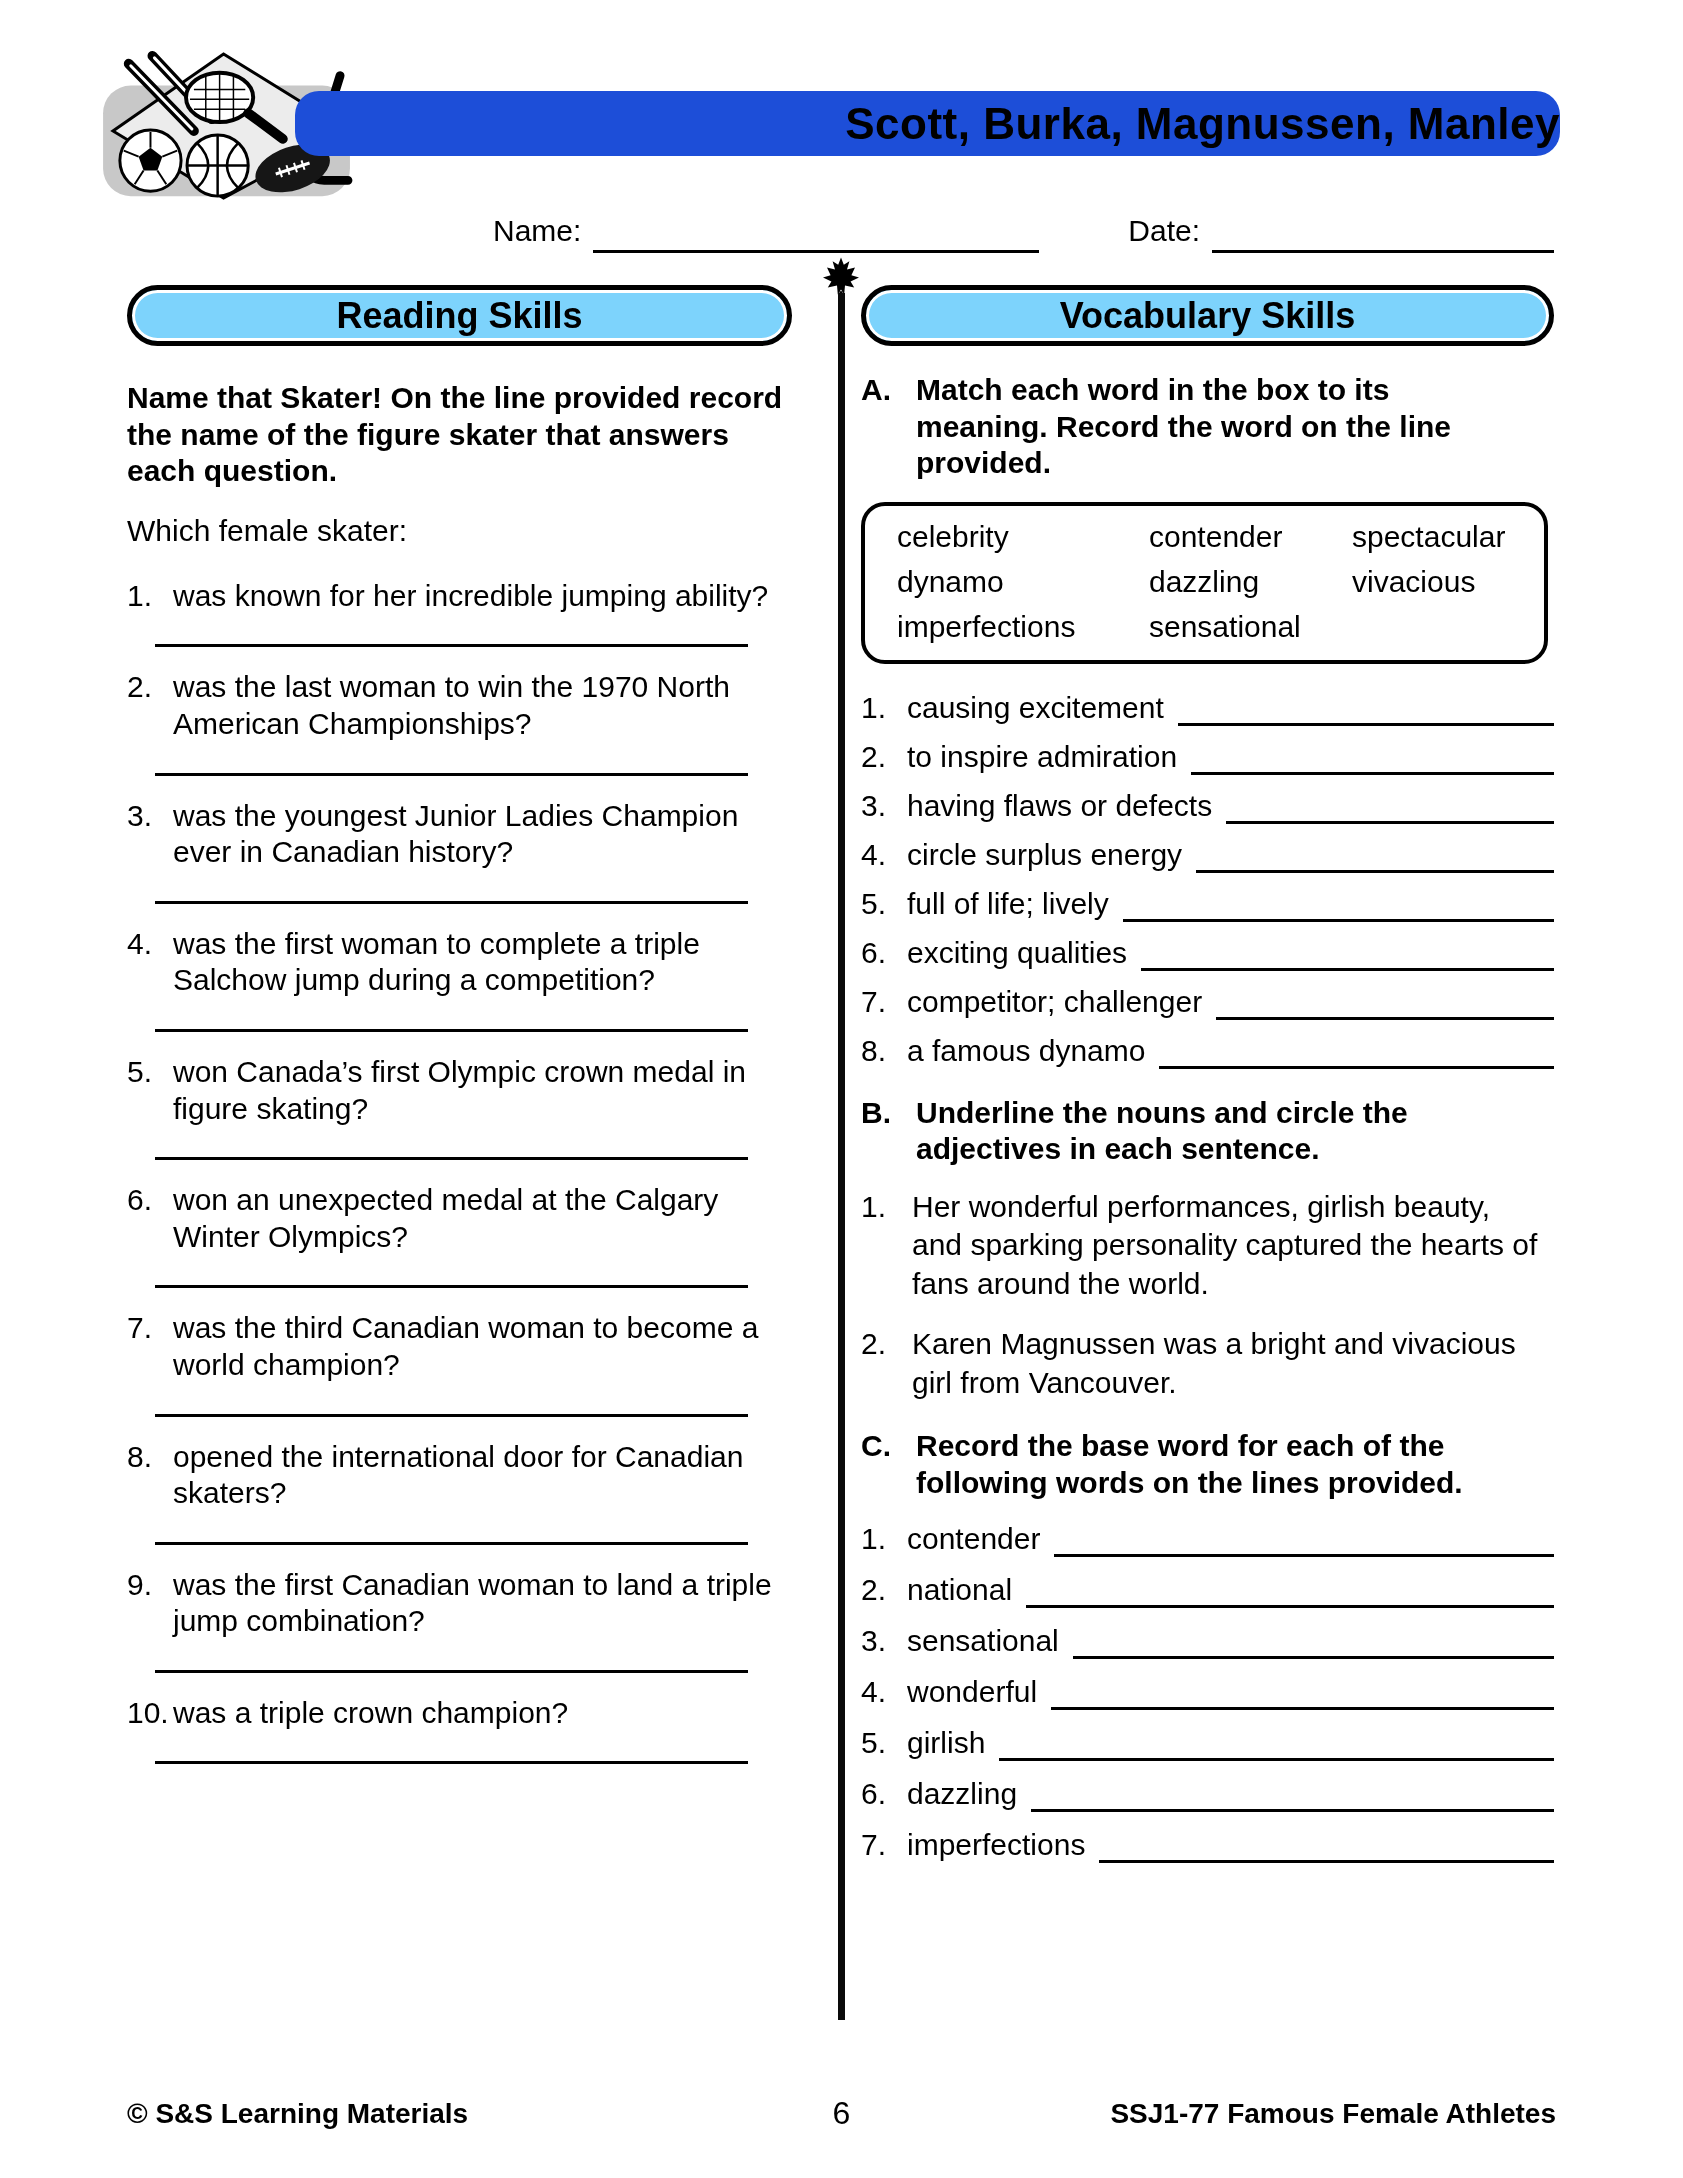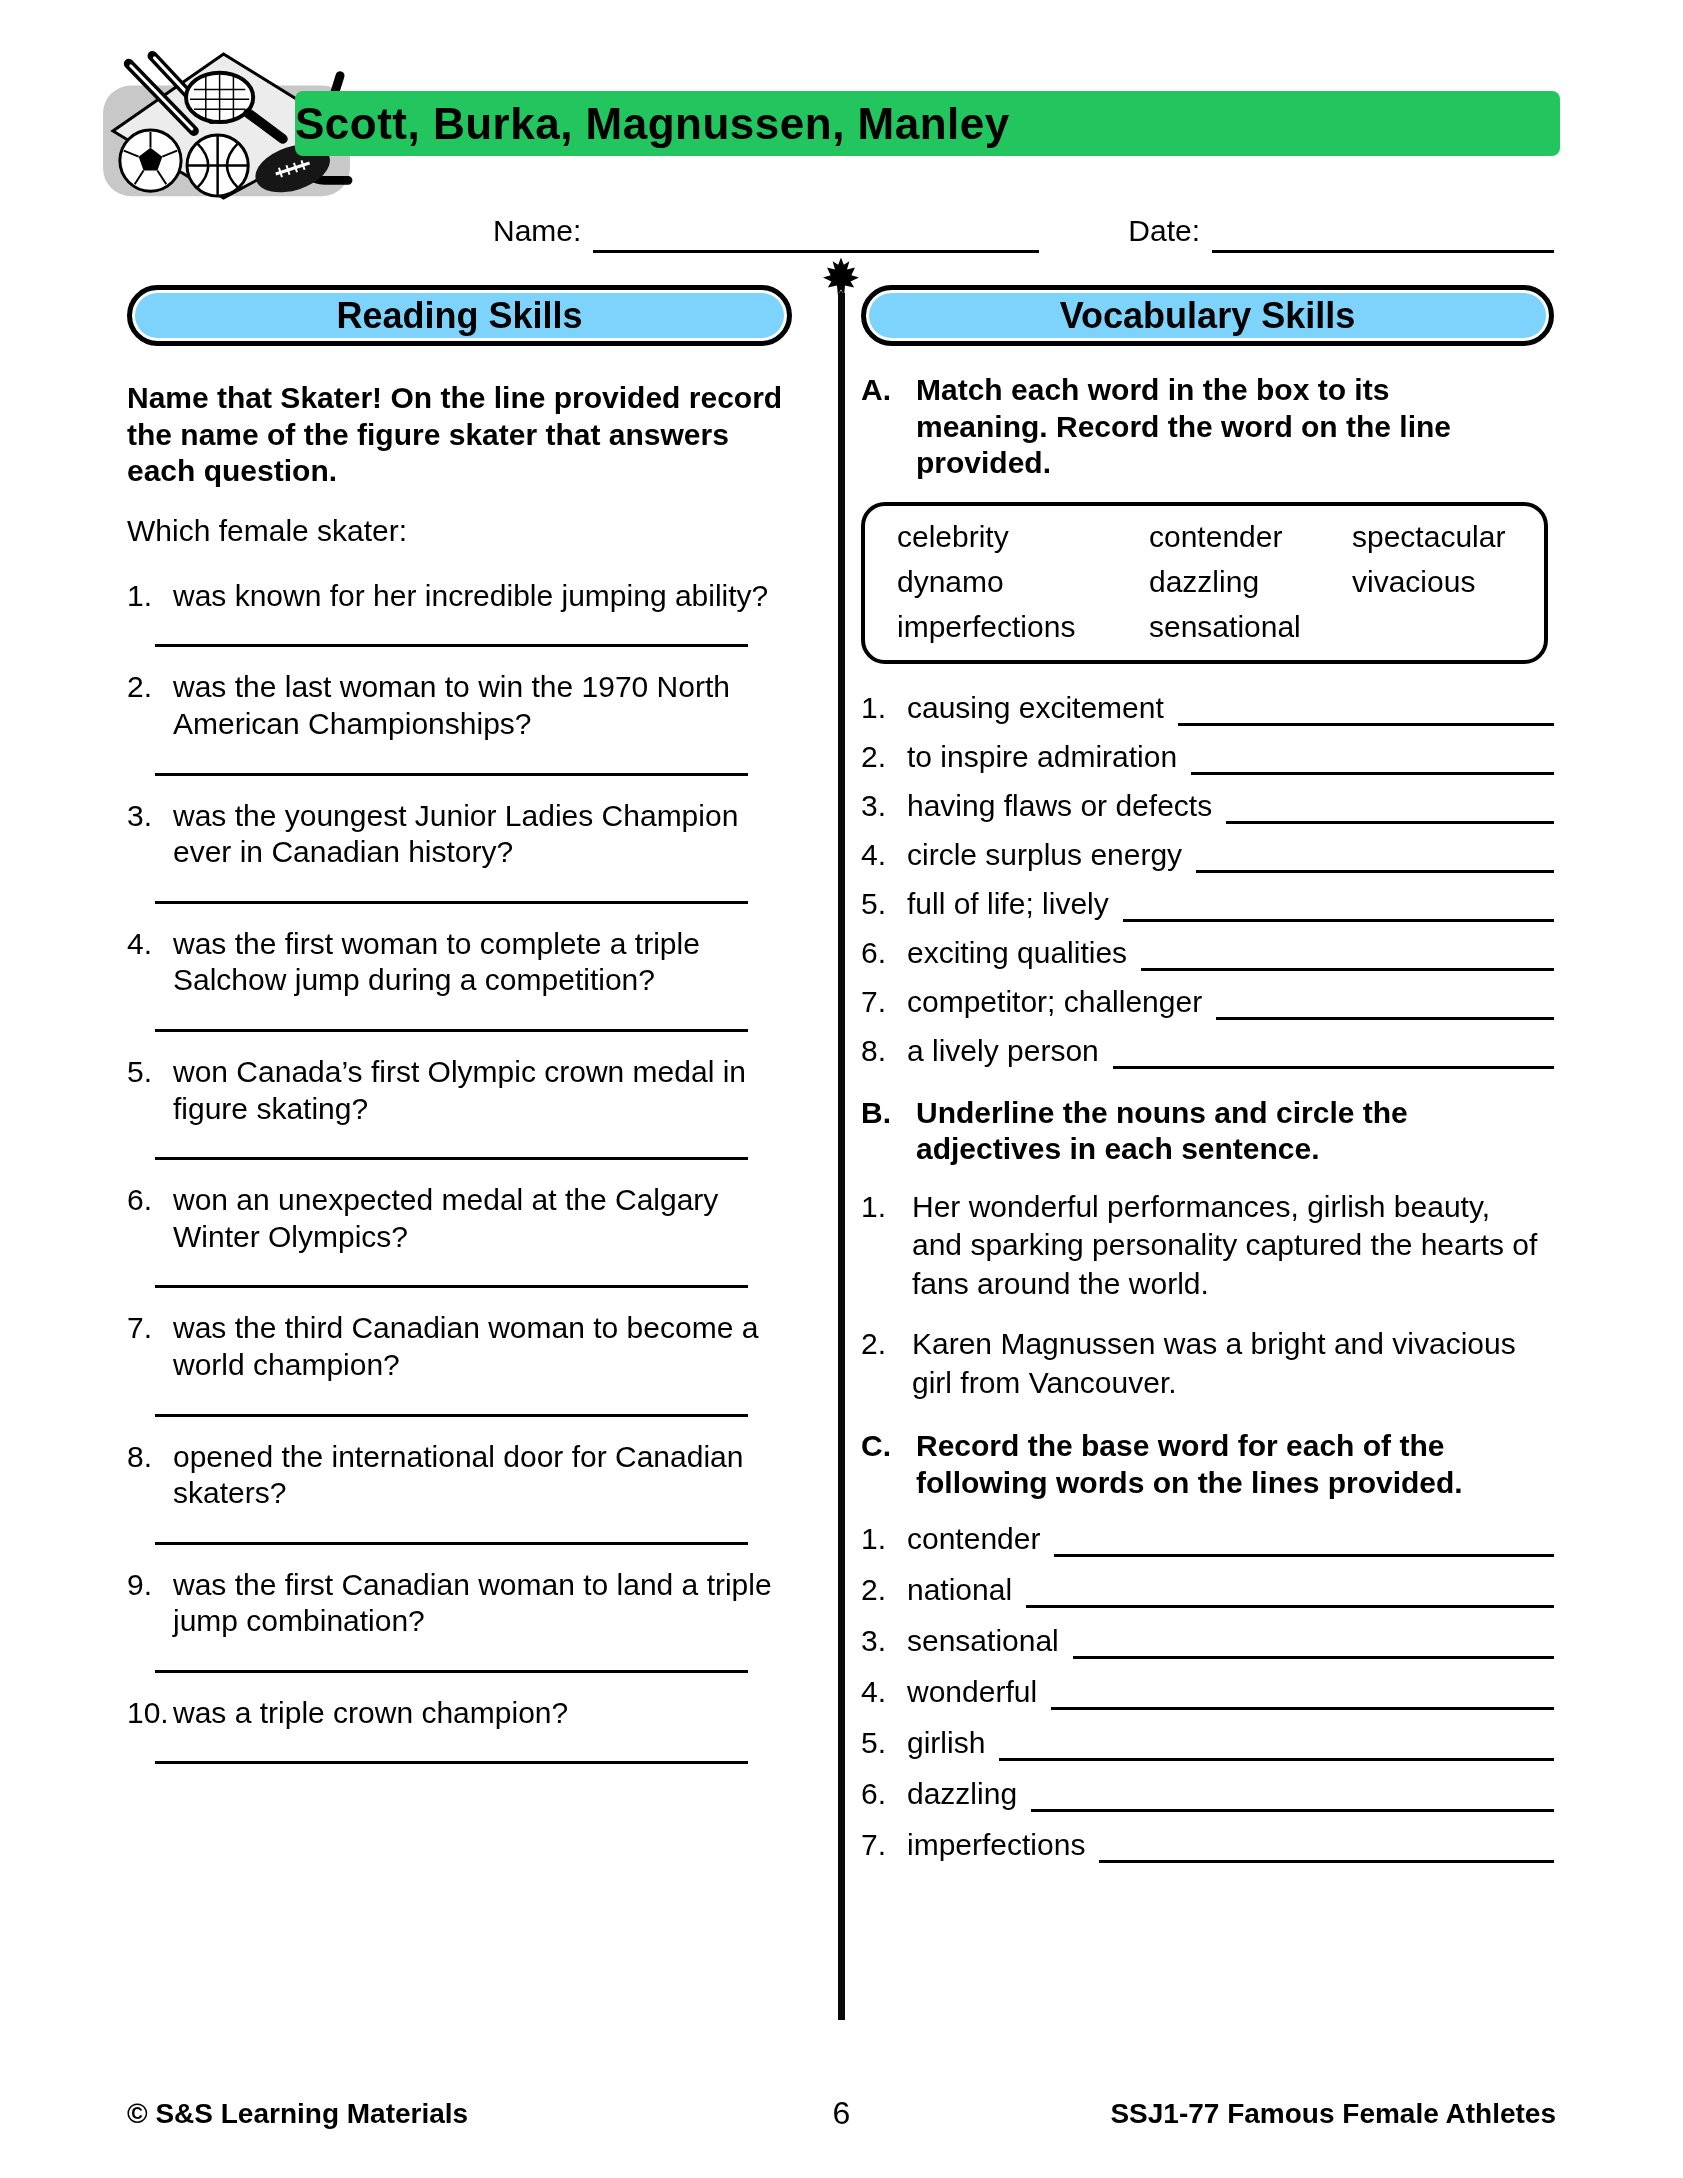--- a/index.html
+++ b/index.html
@@ -5,22 +5,22 @@
   html,body { margin:0; padding:0; background:#fff; }
   .page {
     position:relative; width:1683px; height:2178px; background:#fff; color:#000;
     font-family:"Liberation Sans", sans-serif; font-size:30px; overflow:hidden;
   }
 
   
   .sports-art { position:absolute; left:99px; top:48px; }
   .title-banner {
     position:absolute; left:295px; top:91px; width:1265px; height:65px;
-    background:#22c55e; border-radius:8px;
-    display:flex; align-items:center; justify-content:flex-start;
+    background:#1d4ed8; border-radius:24px;
+    display:flex; align-items:center; justify-content:flex-end;
   }
   .title-text { font-weight:bold; font-size:44px; letter-spacing:0.5px; }
   .name-date-row {
     position:absolute; top:214px; left:493px; right:129px;
     display:flex; align-items:flex-start; font-size:30px;
   }
   .nd-label { white-space:nowrap; padding-right:12px; }
   .blank { border-bottom:3px solid #000; height:36px; }
   .name-line { width:446px; margin-right:89px; }
   .date-line { flex:1; }
@@ -270,21 +270,21 @@
       <span class="vtext">exciting qualities</span>
       <span class="vline"></span>
     </div>
     <div class="vitem">
       <span class="vnum">7.</span>
       <span class="vtext">competitor; challenger</span>
       <span class="vline"></span>
     </div>
     <div class="vitem">
       <span class="vnum">8.</span>
-      <span class="vtext">a lively person</span>
+      <span class="vtext">a famous dynamo</span>
       <span class="vline"></span>
     </div>
 
     <div class="part">
       <span class="part-label">B.</span>
       <span>Underline the nouns and circle the adjectives in each sentence.</span>
     </div>
 
     <div class="bitem">
       <span class="qnum">1.</span>

